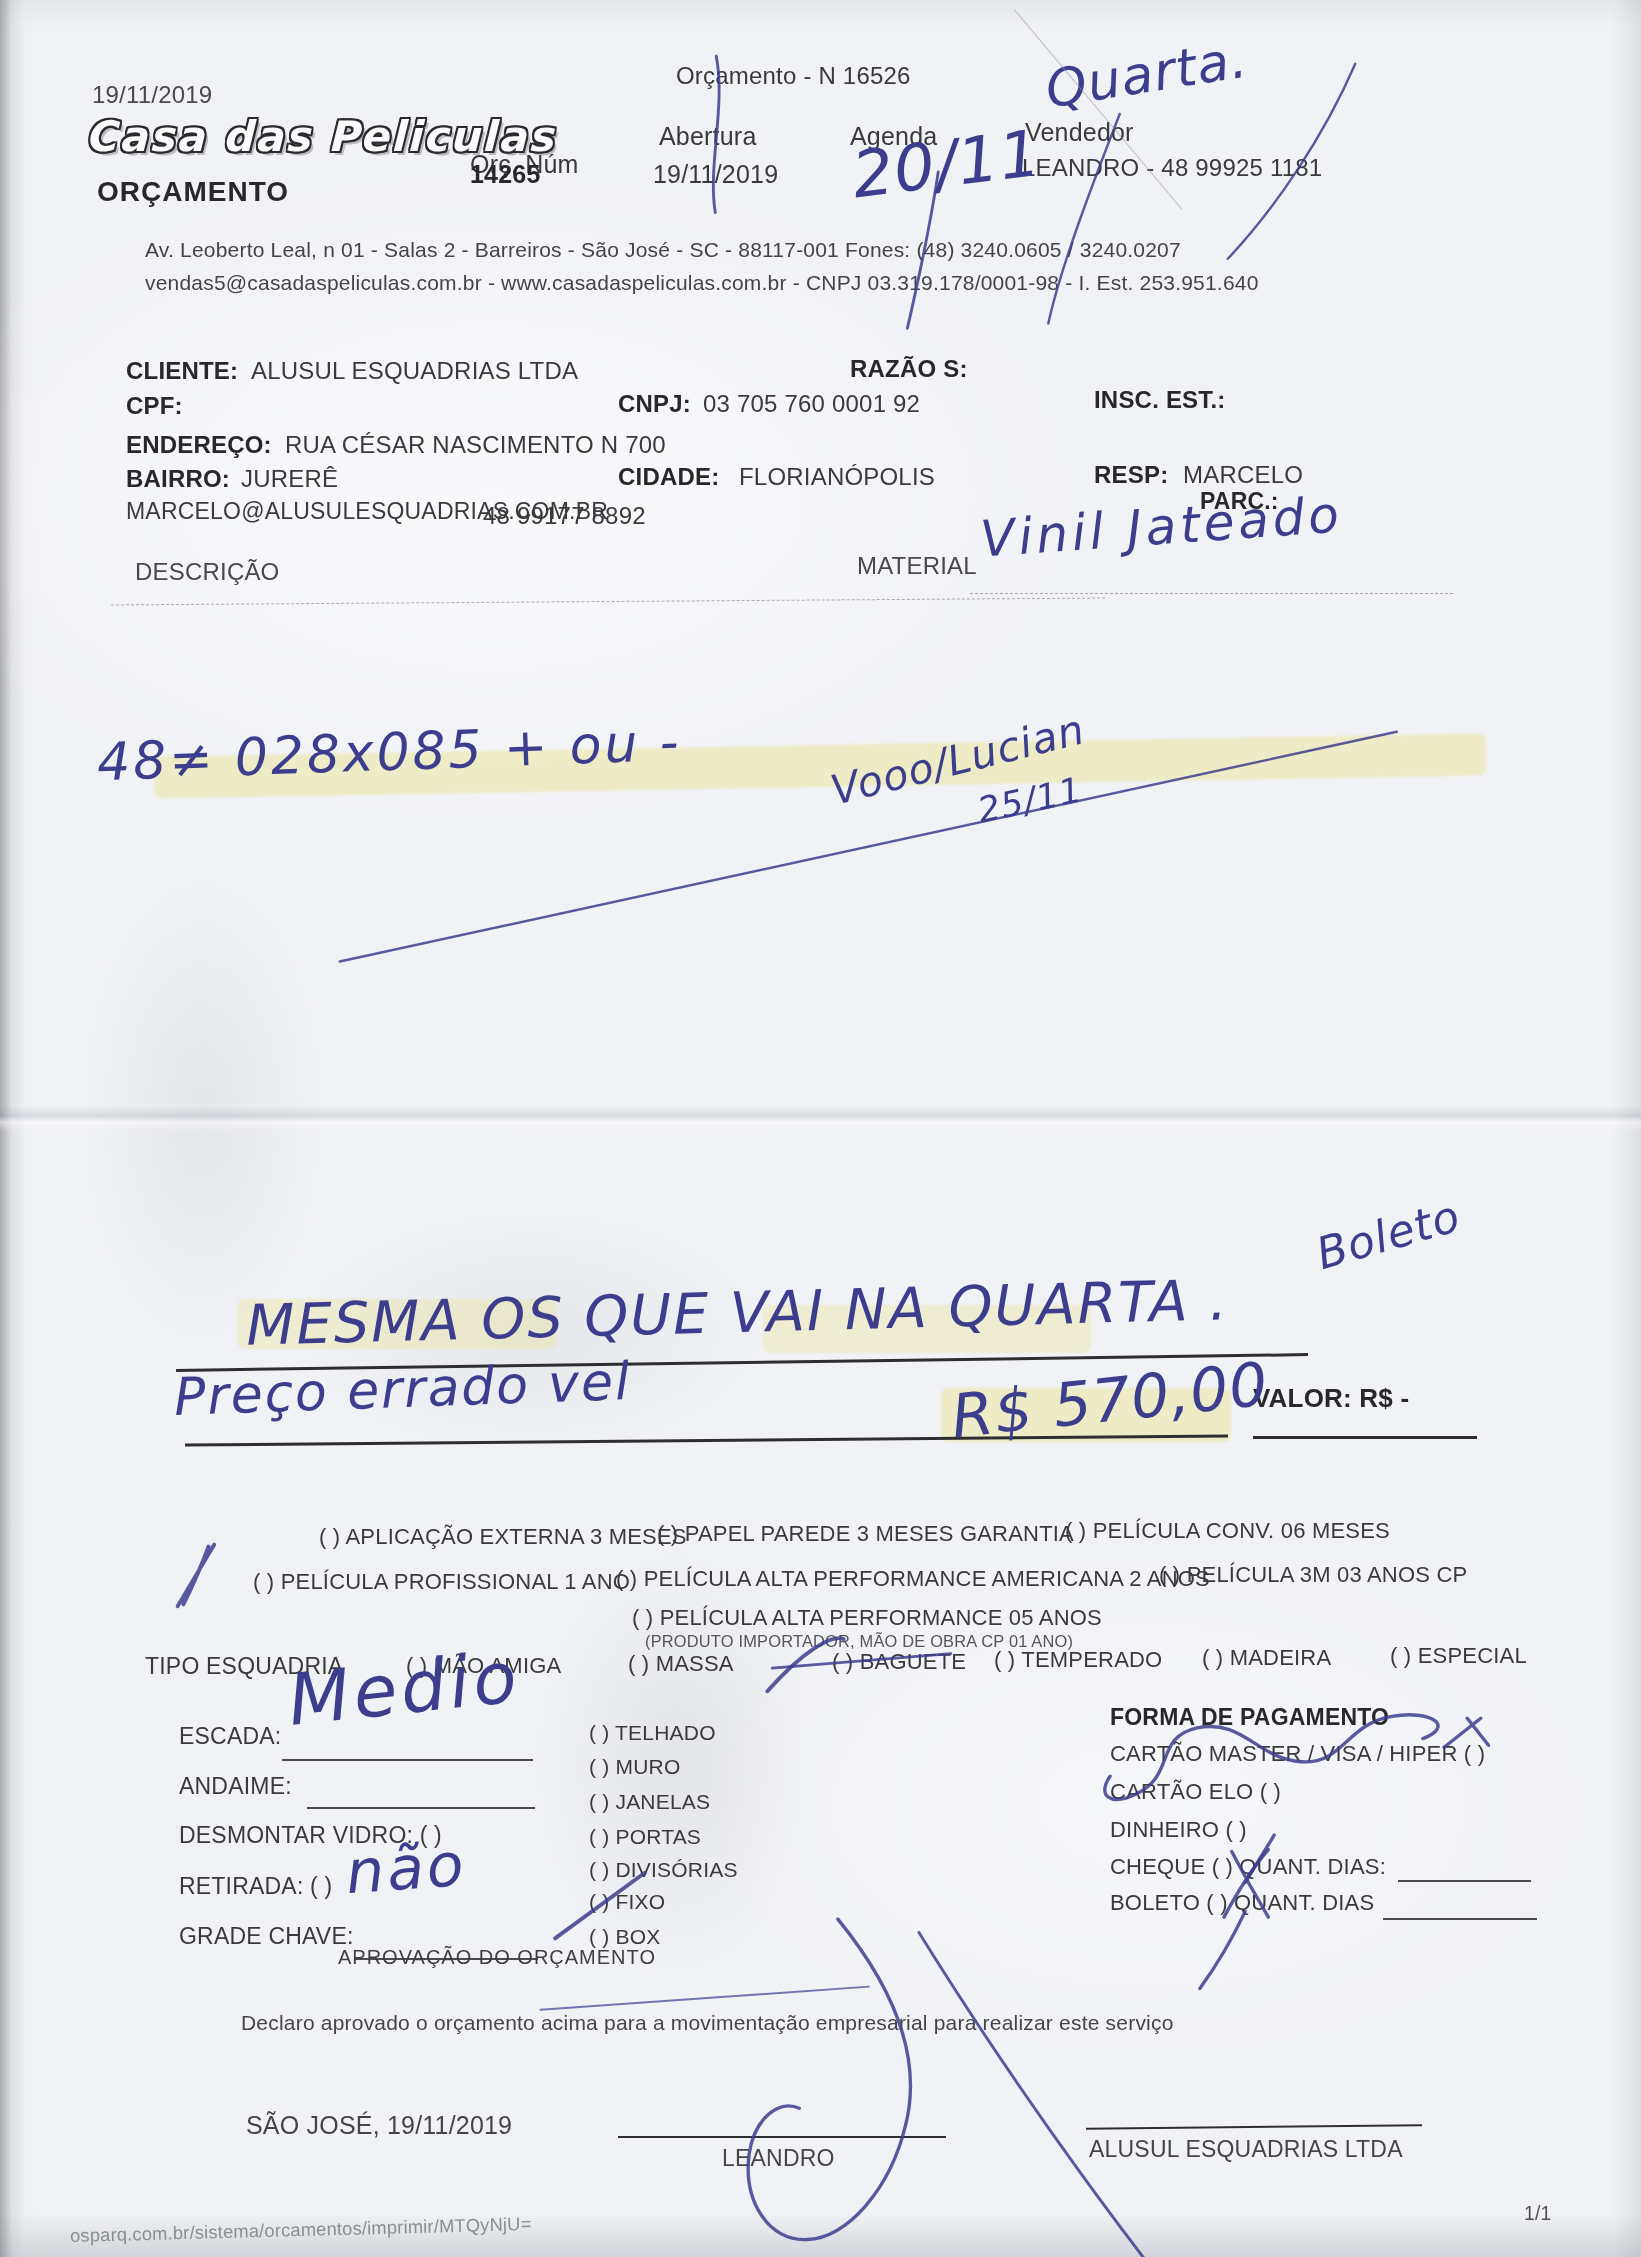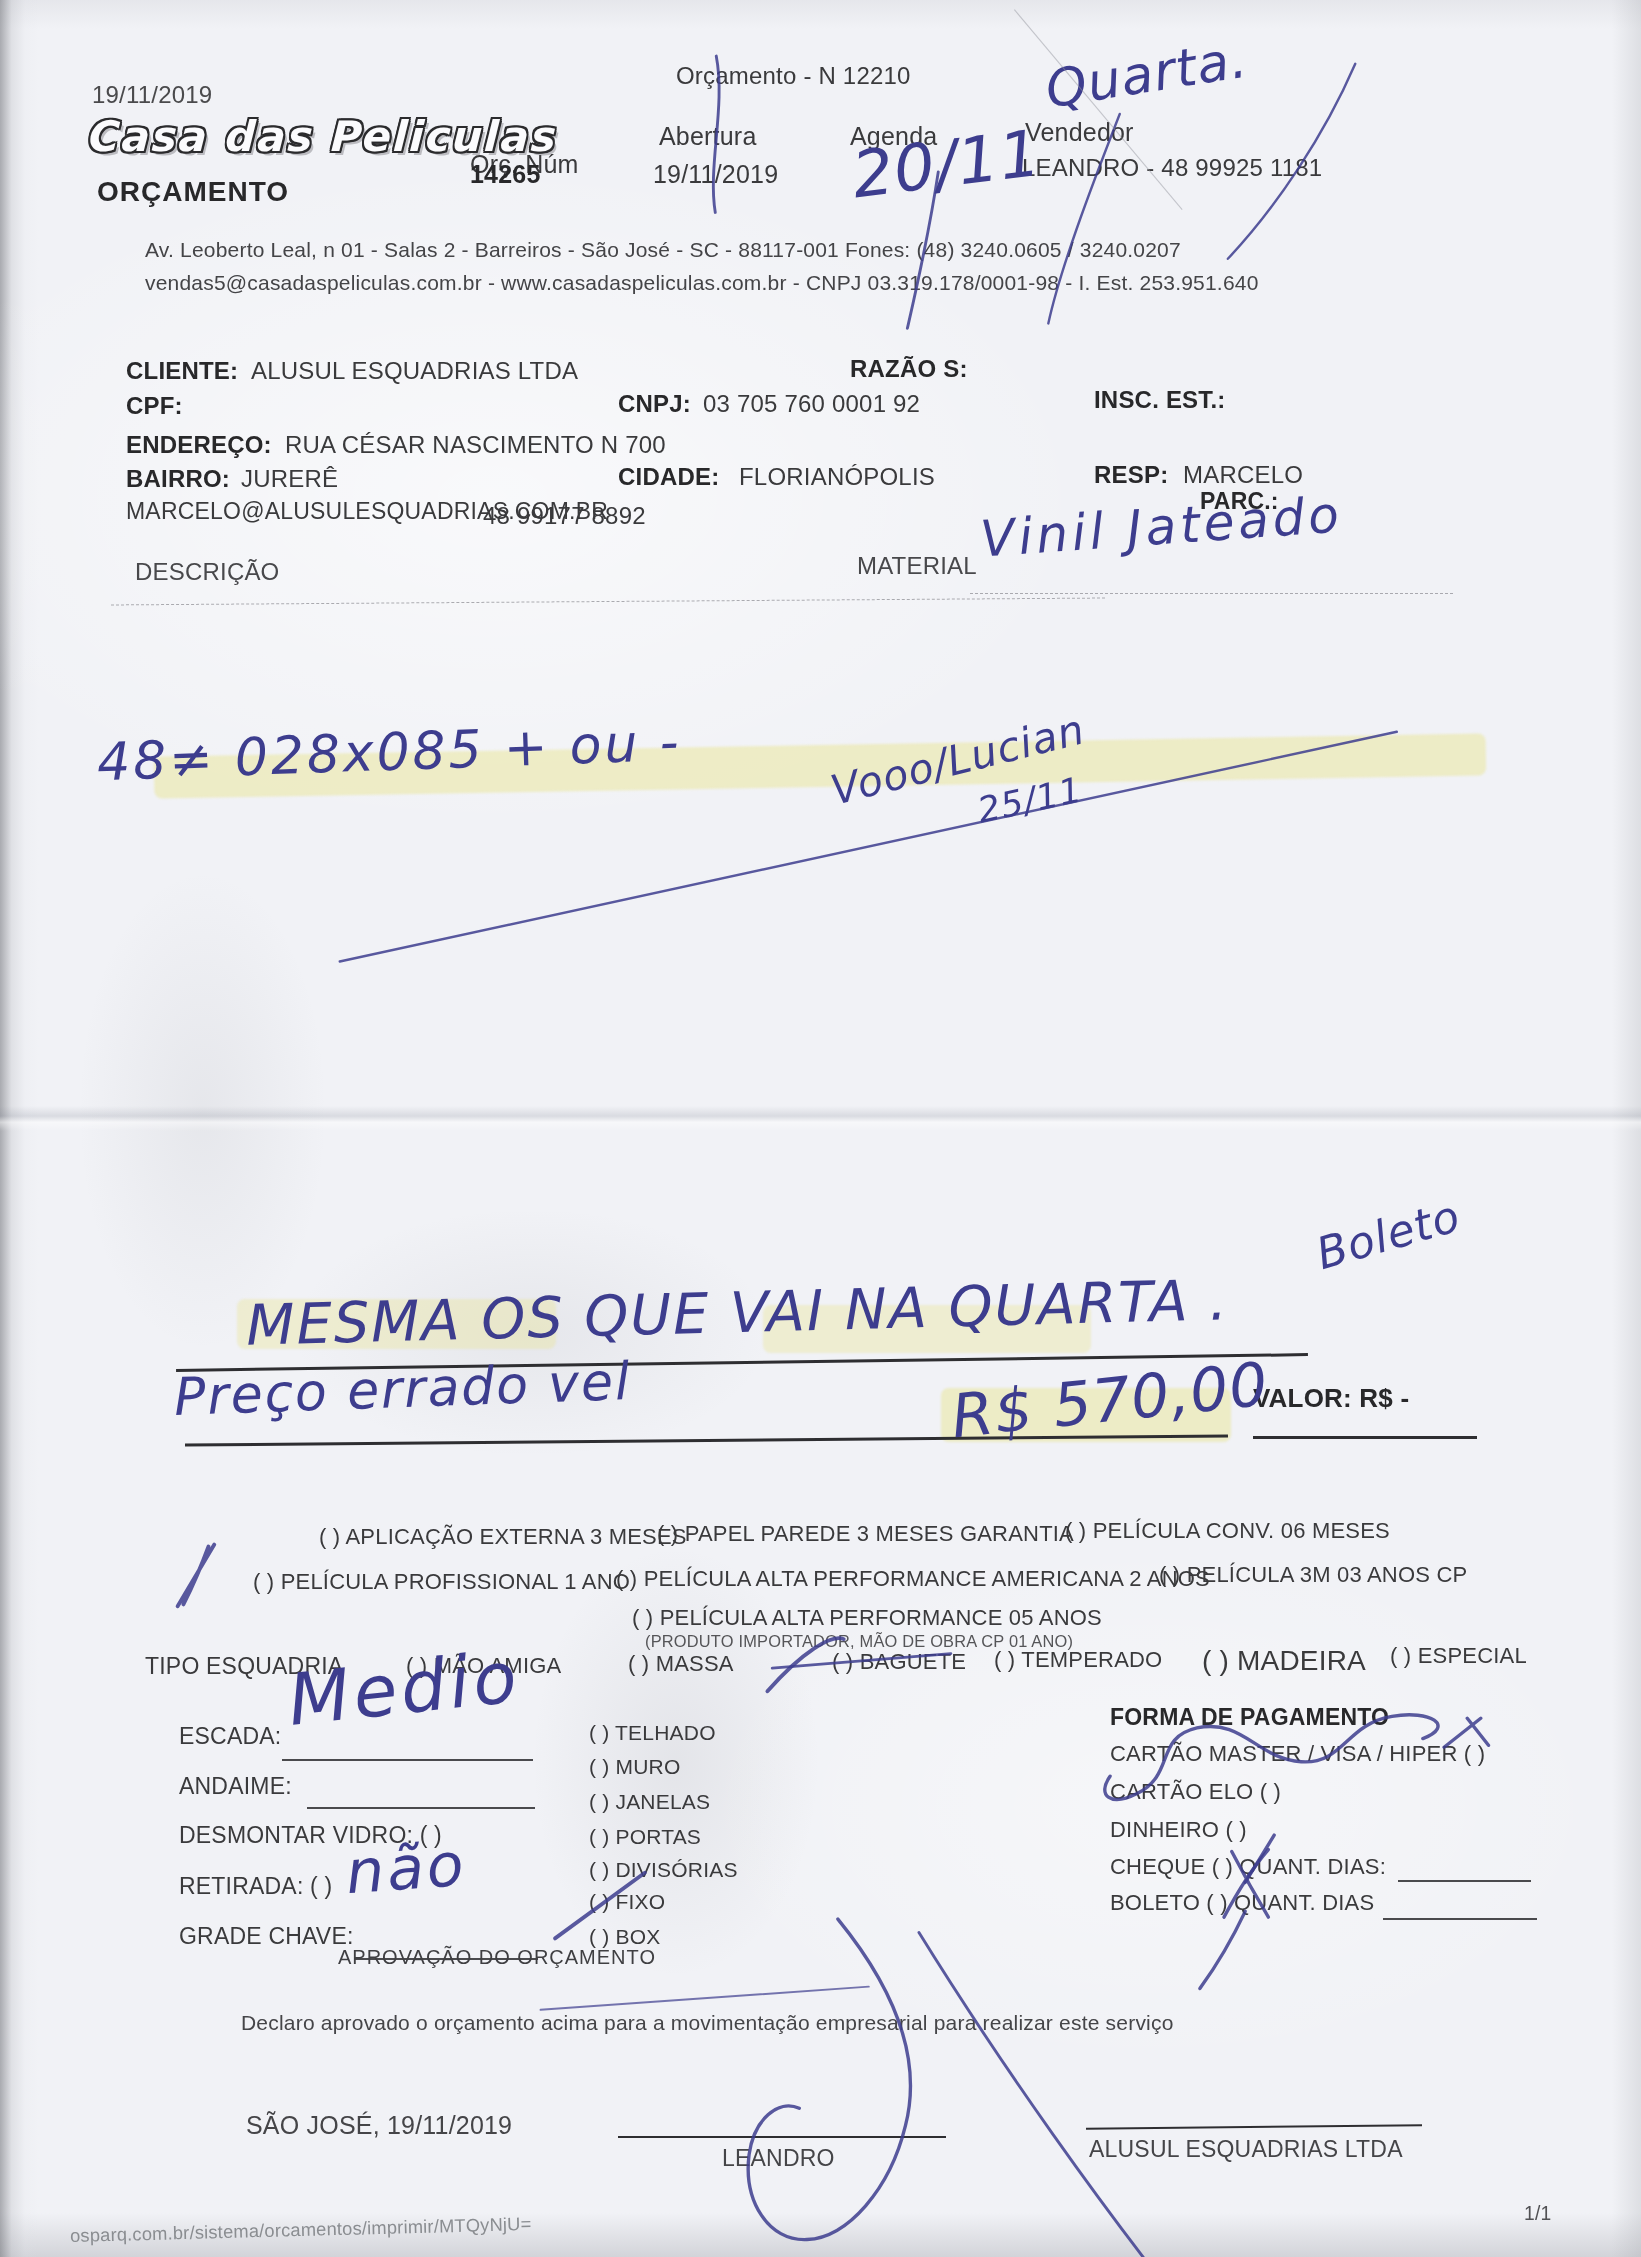--- a/index.html
+++ b/index.html
@@ -35,21 +35,21 @@
 <div class="page">
 
   <div class="smudge" style="left:531px;top:1545px;width:290px;height:434px;background:radial-gradient(ellipse at center, rgba(130,132,140,0.12), transparent 70%);"></div>
   <div class="smudge" style="left:77px;top:869px;width:251px;height:483px;background:radial-gradient(ellipse at center, rgba(130,132,140,0.10), transparent 70%);"></div>
   <div class="smudge" style="left:290px;top:1207px;width:483px;height:251px;background:radial-gradient(ellipse at center, rgba(130,132,140,0.10), transparent 70%);"></div>
 
   <div class="t" style="left:92px;top:81px;font-size:24px;color:#4a4a4c;">19/11/2019</div>
   <div class="t logo" style="left:89px;top:112px;font-size:42px;">Casa das Peliculas</div>
   <div class="t b" style="left:97px;top:176px;font-size:28px;letter-spacing:1px;">ORÇAMENTO</div>
 
-  <div class="t" style="left:676px;top:62px;font-size:24px;">Orçamento - N 12210</div>
+  <div class="t" style="left:676px;top:62px;font-size:24px;">Orçamento - N 16526</div>
 
   <div class="t" style="left:470px;top:122px;font-size:25px;margin-top:28px;">Orç. Núm</div>
   <div class="t b" style="left:470px;top:160px;font-size:25px;">14265</div>
 
   <div class="t" style="left:659px;top:122px;font-size:25px;">Abertura</div>
   <div class="t" style="left:653px;top:160px;font-size:25px;">19/11/2019</div>
 
   <div class="t" style="left:850px;top:122px;font-size:25px;">Agenda</div>
   <div class="hand" style="left:852px;top:127px;font-size:64px;transform:rotate(-7deg);">20/11</div>
 
@@ -121,21 +121,21 @@
   <div class="t" style="left:1159px;top:1562px;font-size:22px;">(  ) PELÍCULA 3M 03 ANOS CP</div>
 
   <div class="t" style="left:632px;top:1605px;font-size:22px;">(  ) PELÍCULA ALTA PERFORMANCE 05 ANOS</div>
   <div class="t" style="left:645px;top:1632px;font-size:16.4px;color:#555558;">(PRODUTO IMPORTADOR, MÃO DE OBRA CP 01 ANO)</div>
 
   <div class="t" style="left:145px;top:1653px;font-size:23px;">TIPO ESQUADRIA</div>
   <div class="t" style="left:406px;top:1653px;font-size:22px;">(  ) MÃO AMIGA</div>
   <div class="t" style="left:628px;top:1651px;font-size:22px;">(  ) MASSA</div>
   <div class="t" style="left:832px;top:1649px;font-size:22px;">(  ) BAGUETE</div>
   <div class="t" style="left:994px;top:1647px;font-size:22px;">(  ) TEMPERADO</div>
-  <div class="t" style="left:1202px;top:1645px;font-size:28px;">(  ) MADEIRA</div>
+  <div class="t" style="left:1202px;top:1645px;font-size:22px;">(  ) MADEIRA</div>
   <div class="t" style="left:1390px;top:1643px;font-size:22px;">(  ) ESPECIAL</div>
 
   <div class="t" style="left:179px;top:1723px;font-size:23px;">ESCADA:</div>
   <div class="rule" style="left:282px;top:1759px;width:251px;height:1.9px;background:#4a4a4d;"></div>
   <div class="hand" style="left:288px;top:1647px;font-size:71px;transform:rotate(-6deg);letter-spacing:3.9px;">Medio</div>
 
   <div class="t" style="left:179px;top:1773px;font-size:23px;">ANDAIME:</div>
   <div class="rule" style="left:307px;top:1807px;width:228px;height:1.9px;background:#4a4a4d;"></div>
 
   <div class="t" style="left:179px;top:1822px;font-size:23px;">DESMONTAR VIDRO:  (  )</div>

